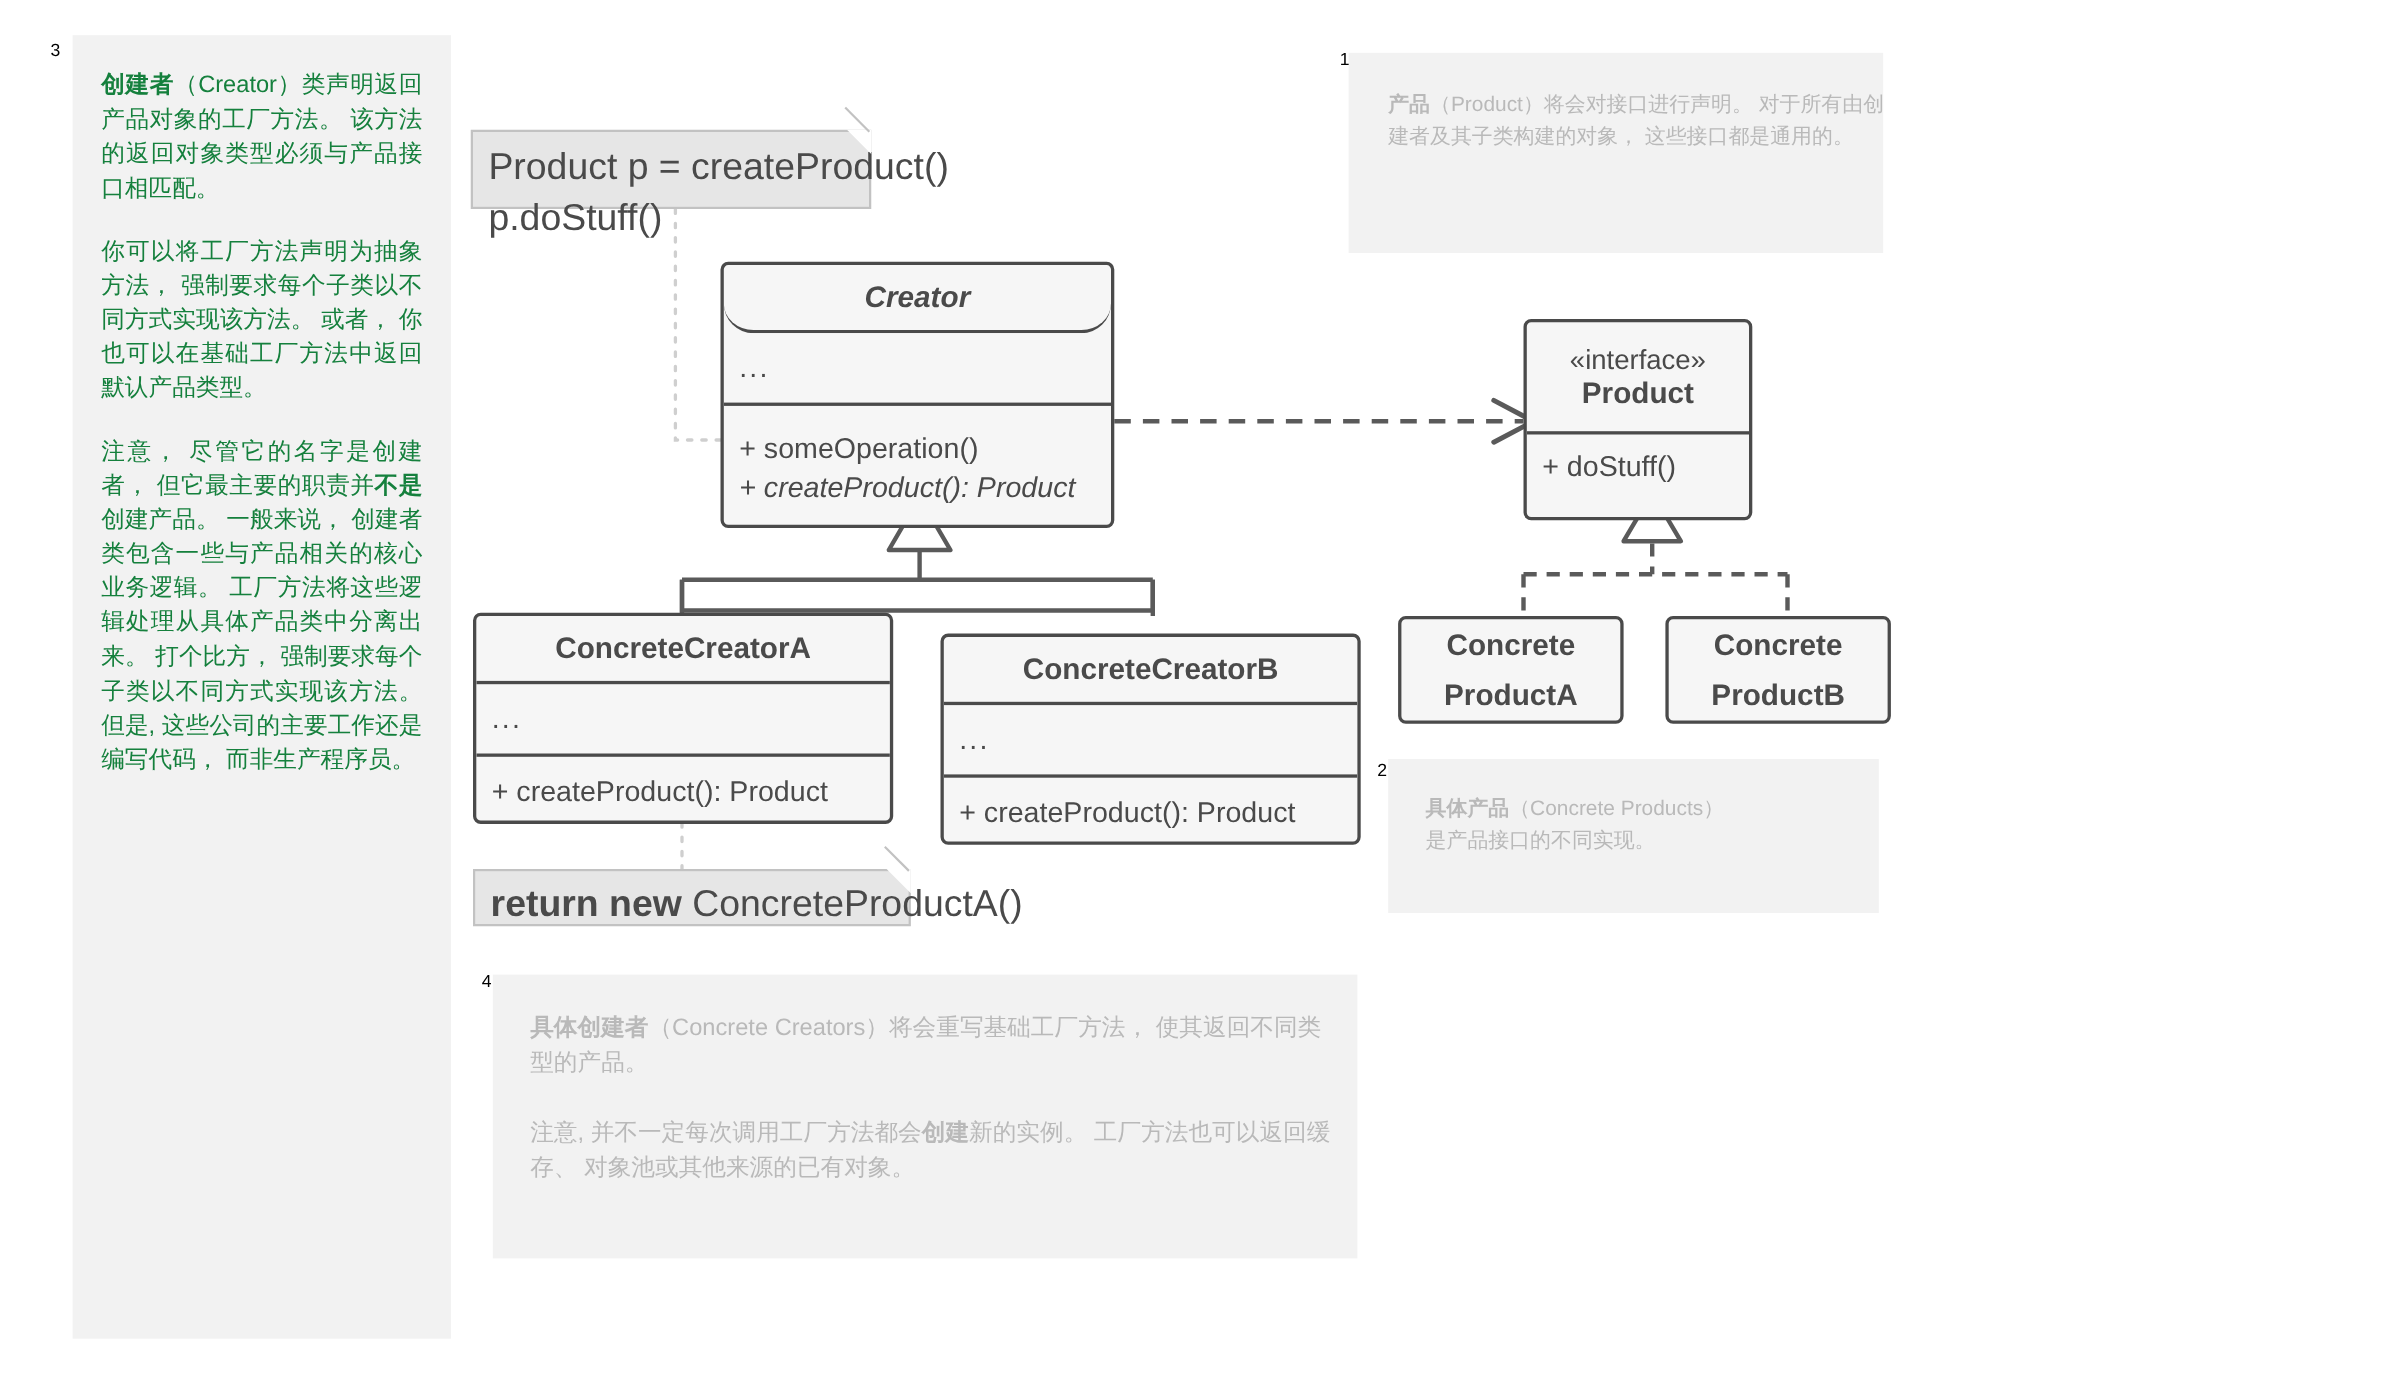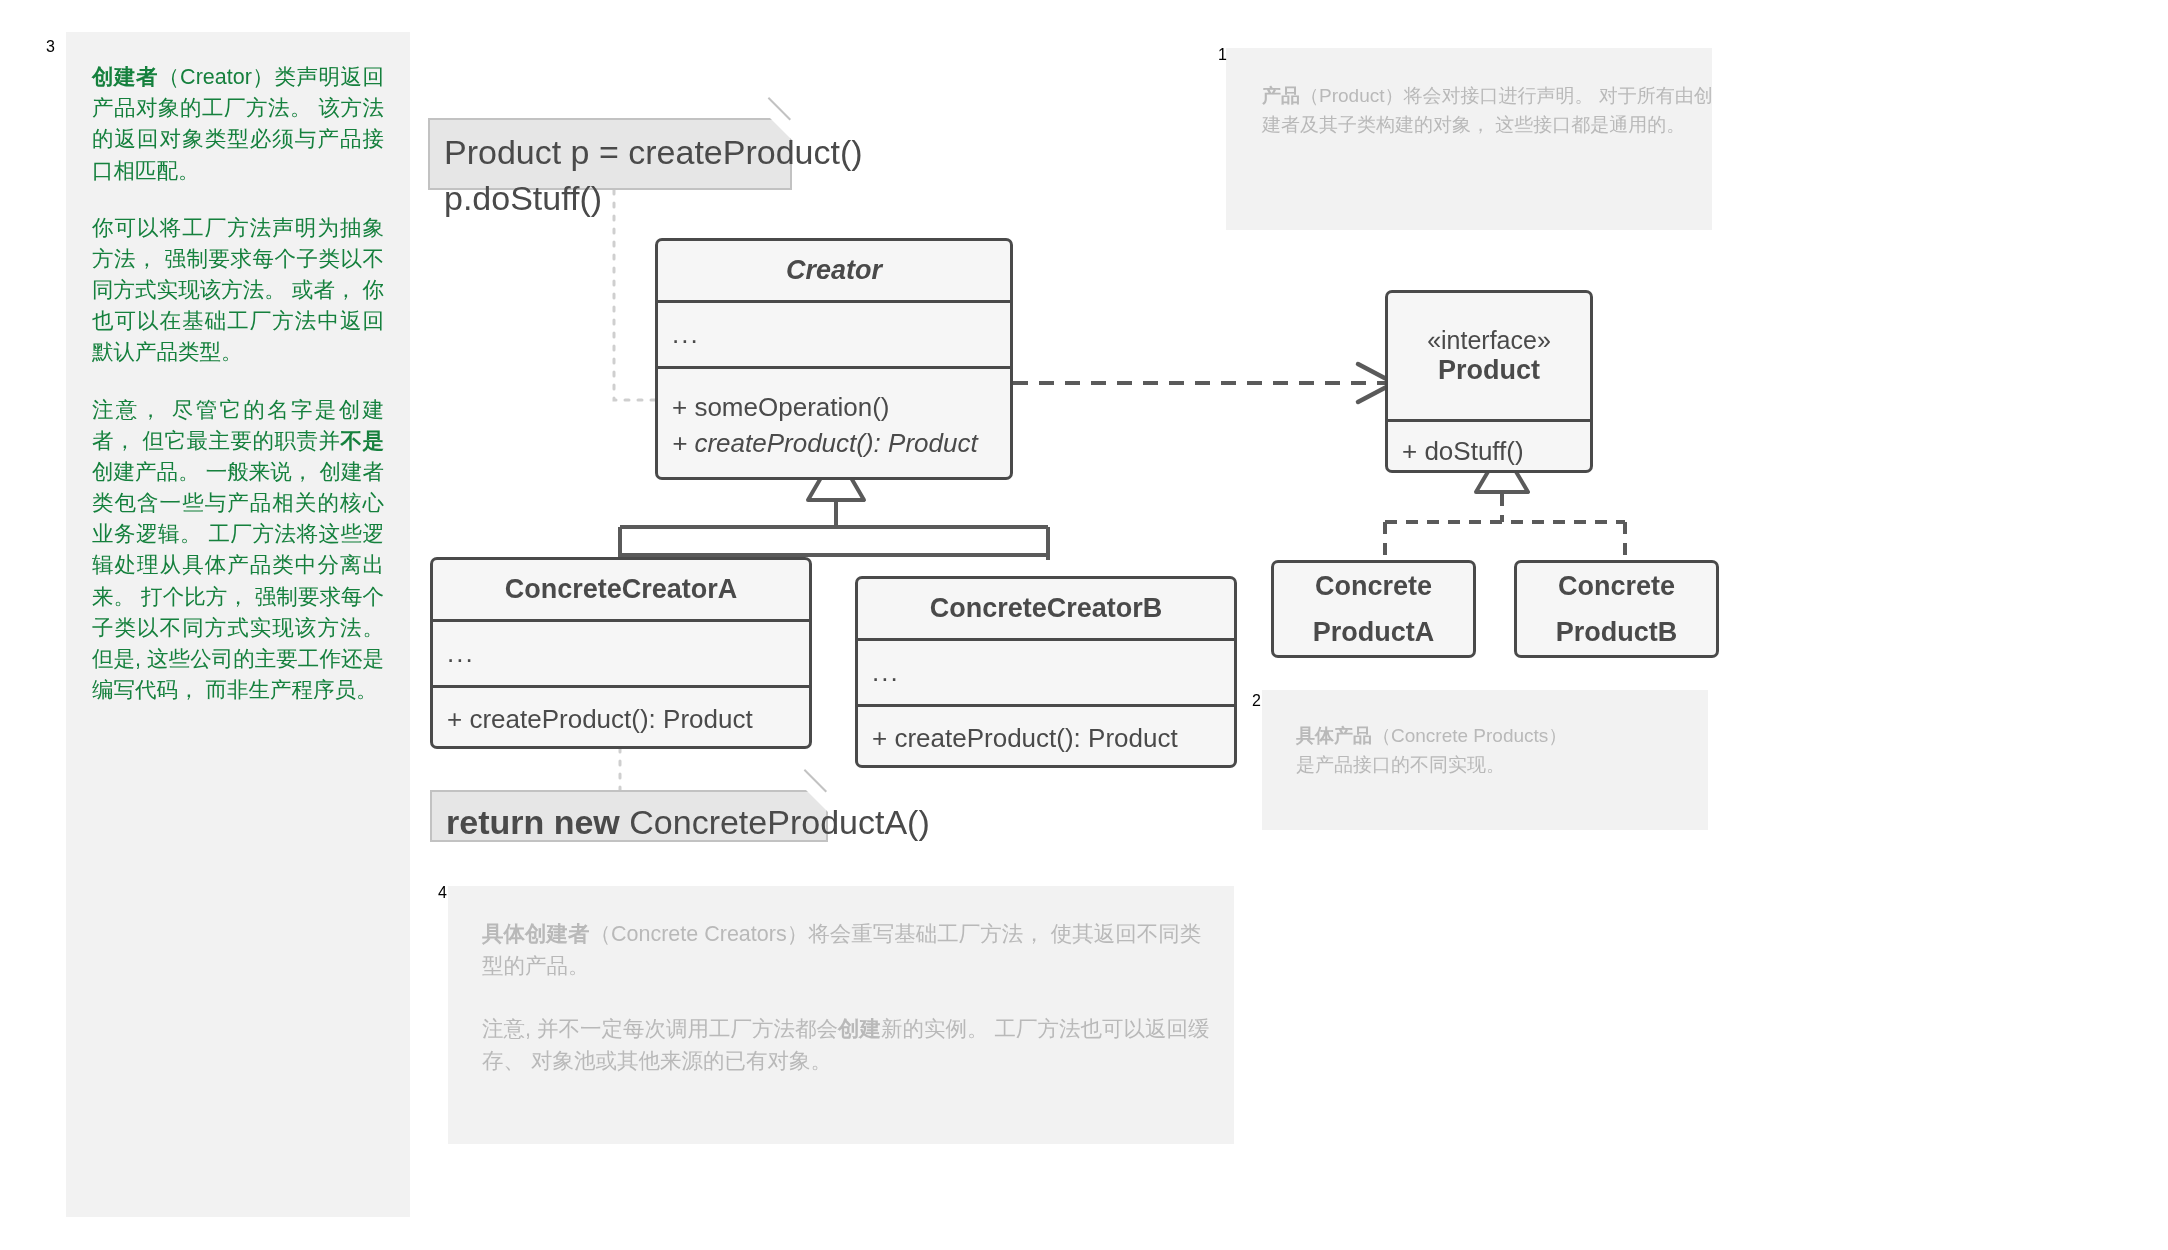--- a/index.html
+++ b/index.html
@@ -76,21 +76,21 @@
     display: flex;
     align-items: center;
     color: #4a4a4a;
   }
   .uml .sec:last-child { border-bottom: none; }
   .uml .title {
     justify-content: center;
     font-weight: bold;
     font-size: 27px;
   }
-  .uml .title.italic { font-style: italic; }
+  .uml .title.italic { font-style: italic; border-radius: 27px; }
   .uml .attrs, .uml .ops {
     padding-left: 14px;
     font-size: 26px;
     flex-direction: column;
     align-items: flex-start;
     justify-content: center;
   }
   .uml .ops .op { line-height: 1.38; white-space: nowrap; }
   .uml .op.italic { font-style: italic; }
   .uml .dots { font-size: 26px; letter-spacing: 2px; }
@@ -228,21 +228,21 @@
     <div class="sec attrs" style="height:66px;">
       <span class="dots">...</span>
     </div>
     <div class="sec ops" style="height:114px;">
       <span class="op">+ someOperation()</span>
       <span class="op italic">+ createProduct(): Product</span>
     </div>
   </div>
 
   <div class="uml" style="left:1385px;top:290px;width:208px;height:183px;">
-    <div class="sec" style="height:129px;flex-direction:column;justify-content:center;">
+    <div class="sec" style="height:102px;flex-direction:column;justify-content:center;">
       <span class="iface-stereo">«interface»</span>
       <span class="iface-name">Product</span>
     </div>
     <div class="sec ops" style="height:60px;">
       <span class="op">+ doStuff()</span>
     </div>
   </div>
 
   <div class="uml" style="left:430px;top:557px;width:382px;height:192px;">
     <div class="sec title" style="height:62px;">ConcreteCreatorA</div>

